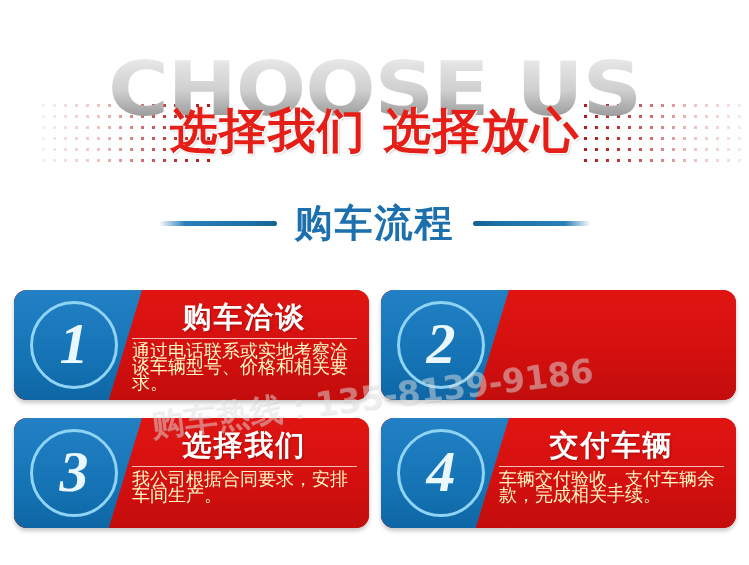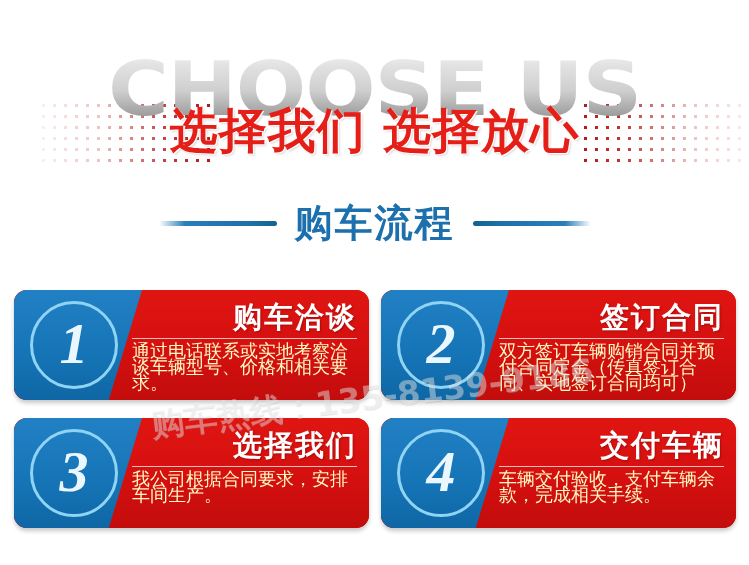--- a/index.html
+++ b/index.html
@@ -134,21 +134,21 @@
 
   .card-body{
     position:absolute;left:118px;right:12px;top:8px;bottom:8px;
   }
   .card-title{
     font-family:"DejaVu Sans","Liberation Sans",sans-serif;
     font-weight:bold;
     font-size:29px;
     line-height:38px;
     color:#ffffff;
-    text-align:right;
+    text-align:center;
     letter-spacing:2px;
     white-space:nowrap;
     text-shadow:1px 1px 2px rgba(90,0,0,0.4);
   }
   .card-divider{
     margin:2px auto 4px auto;
     width:100%;
     height:1px;
     background:rgba(255,255,255,0.72);
   }
@@ -212,25 +212,20 @@
         <div class="card-divider"></div>
         <div class="card-desc">通过电话联系或实地考察洽谈车辆型号、价格和相关要求。</div>
       </div>
     </div>
 
     <div class="card">
       <div class="card-red"></div>
       <div class="card-blue"></div>
       <div class="num-circle"></div>
       <div class="num">2</div>
-      <div class="card-body">
-        <div class="card-title">签订合同</div>
-        <div class="card-divider"></div>
-        <div class="card-desc">双方签订车辆购销合同并预付合同定金（传真签订合同、实地签订合同均可）</div>
-      </div>
     </div>
 
     <div class="card">
       <div class="card-red"></div>
       <div class="card-blue"></div>
       <div class="num-circle"></div>
       <div class="num">3</div>
       <div class="card-body">
         <div class="card-title">选择我们</div>
         <div class="card-divider"></div>

